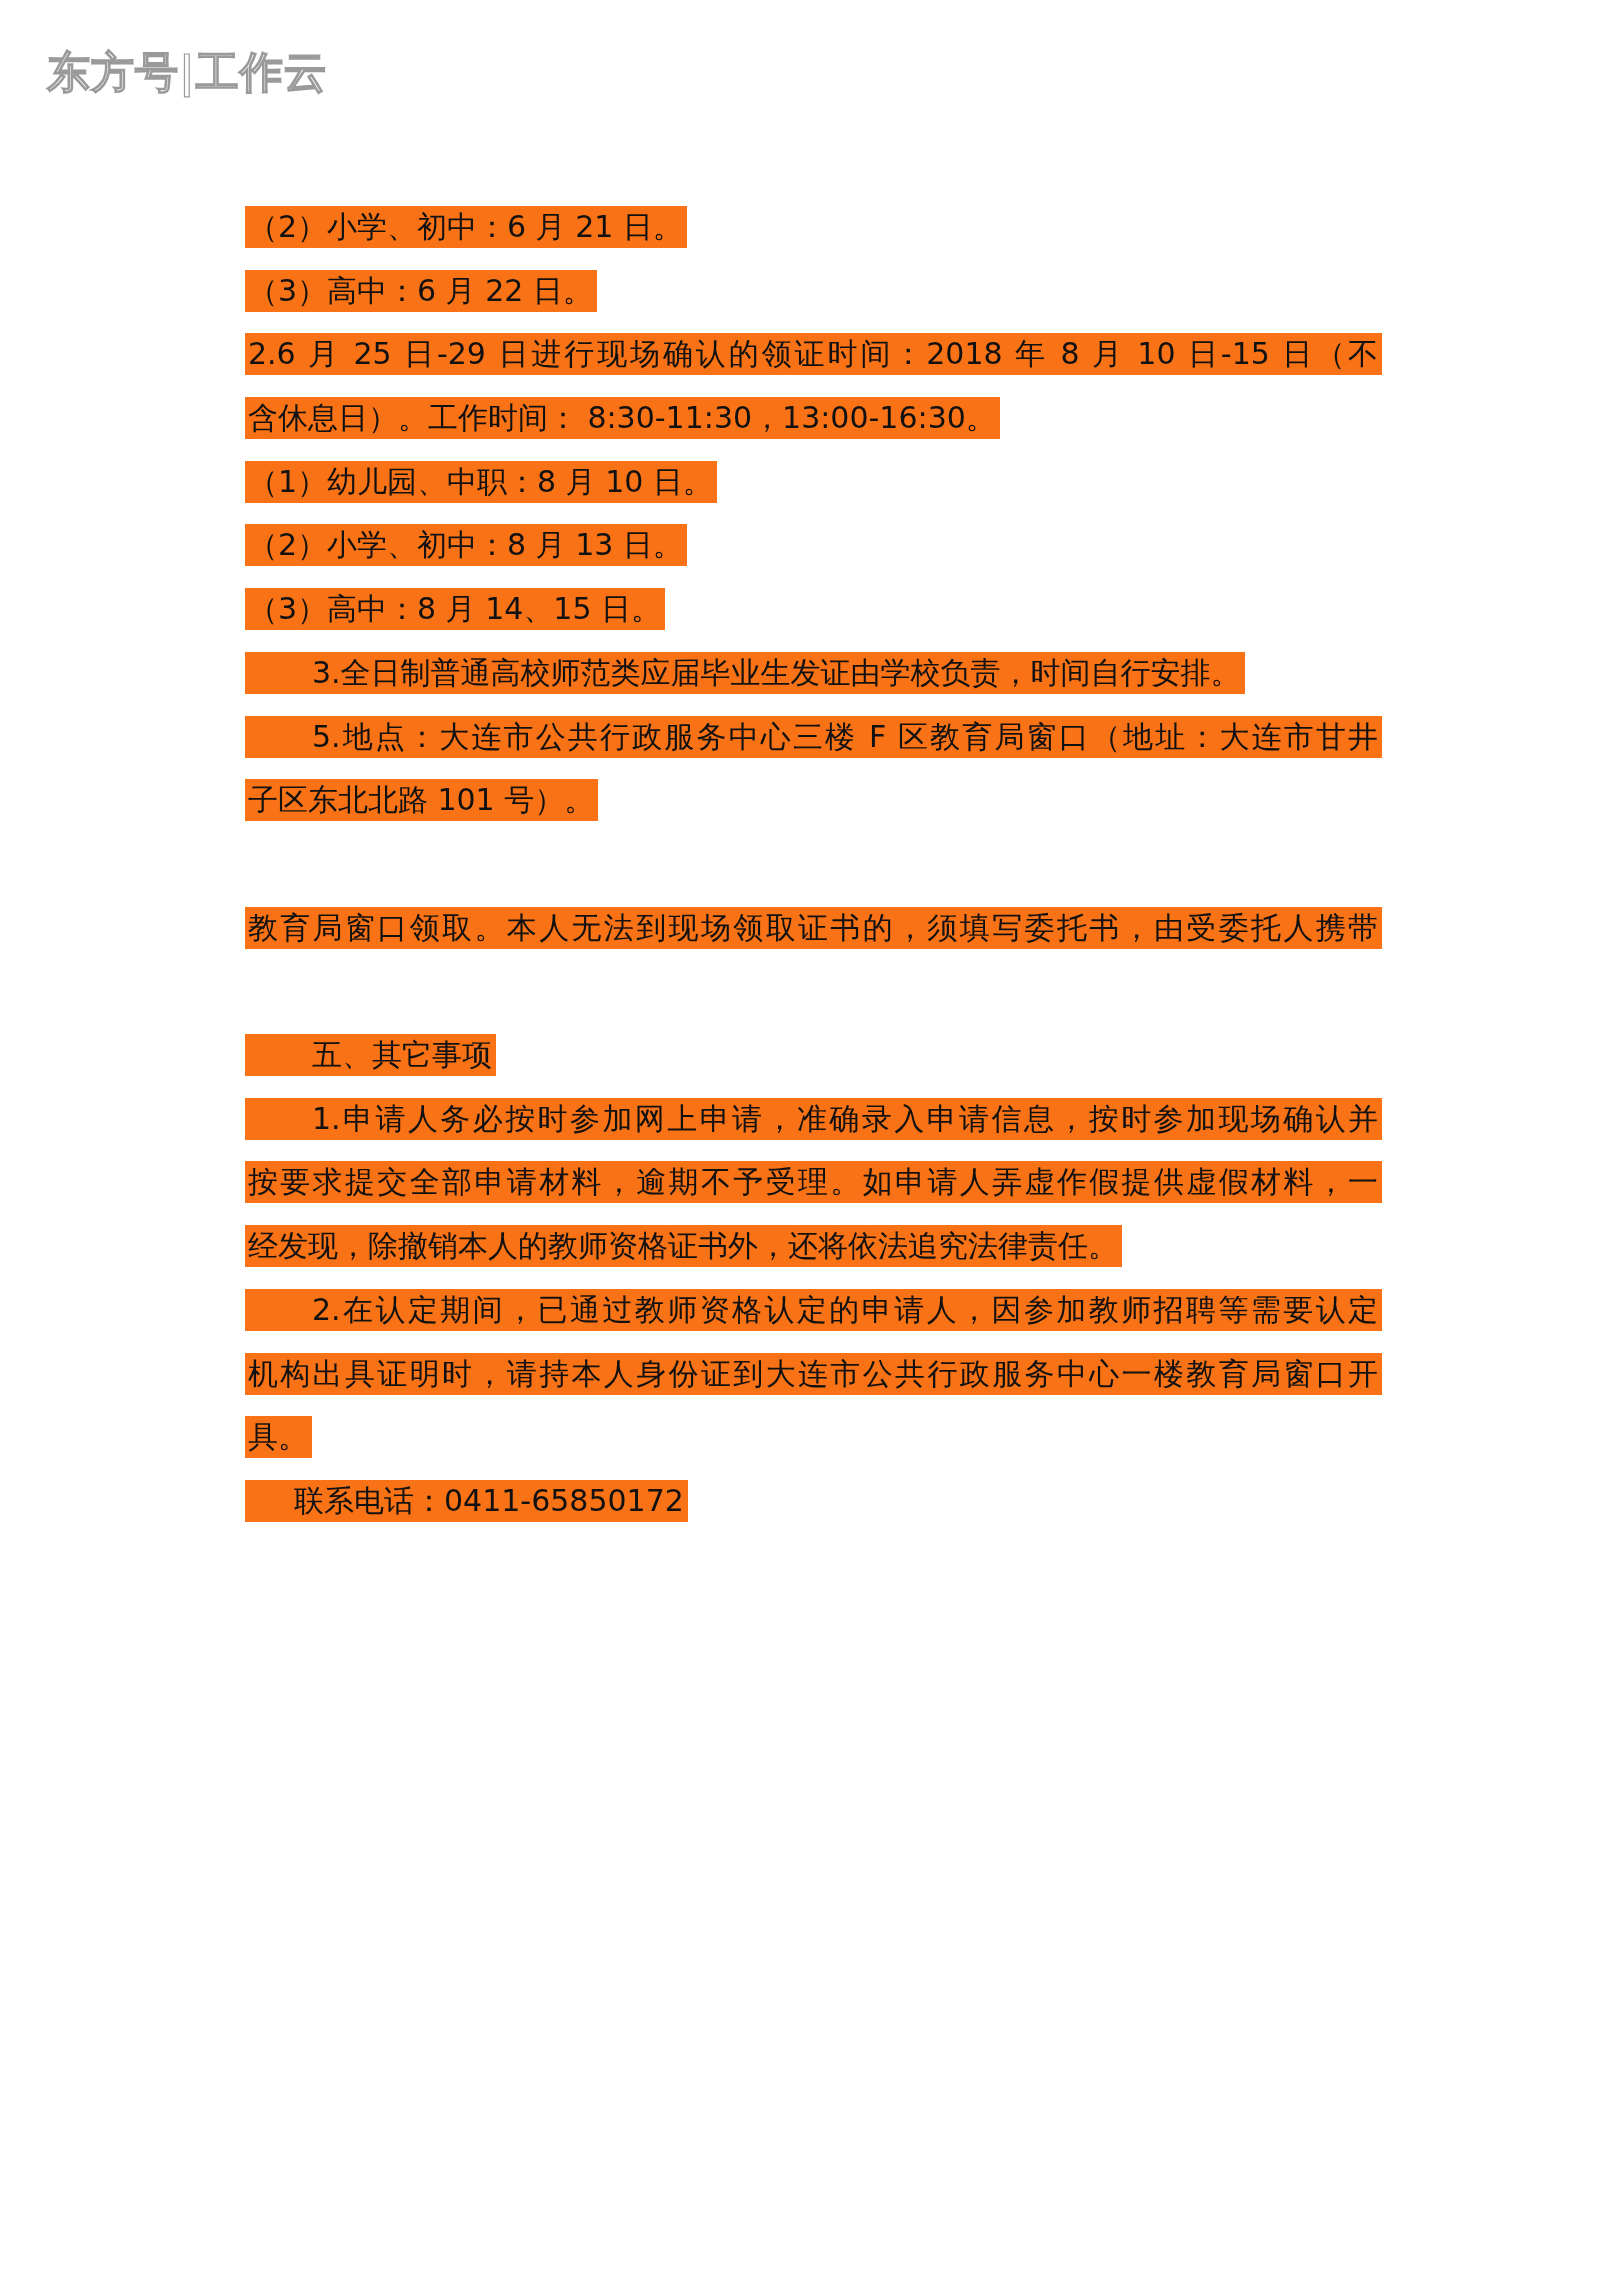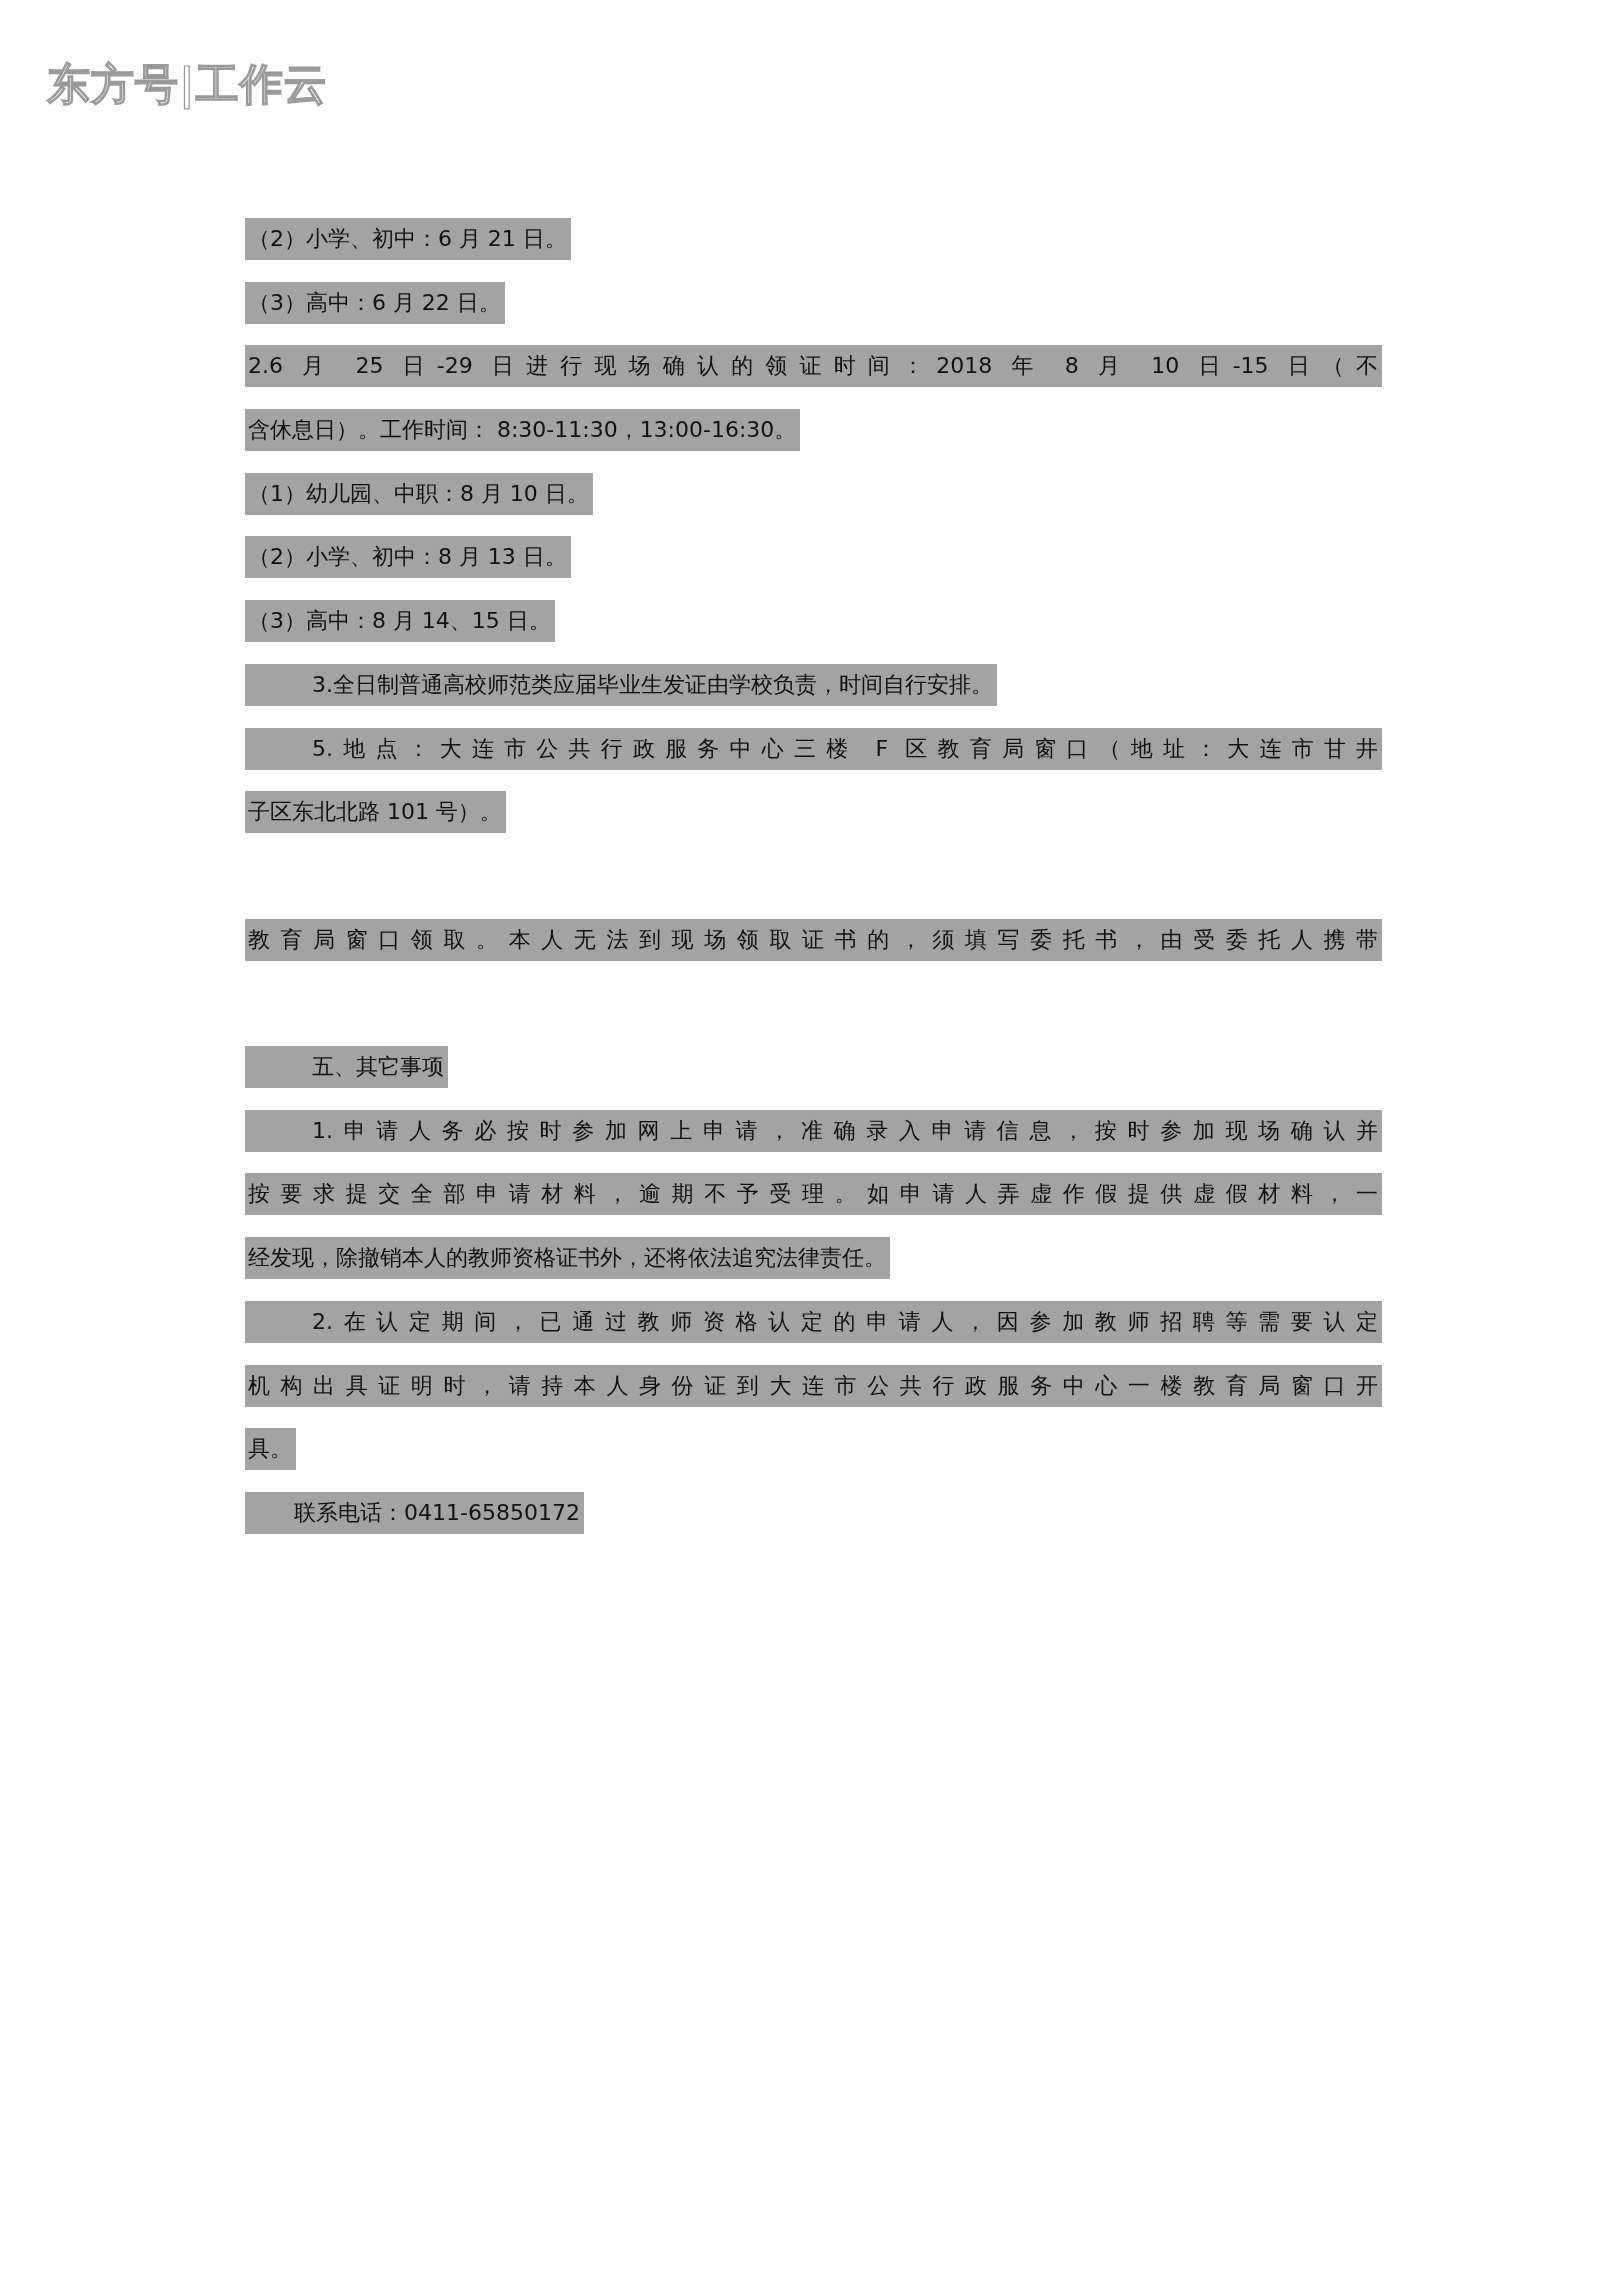--- a/index.html
+++ b/index.html
@@ -9,25 +9,25 @@
     color: #111111;
   }
   .watermark {
     position: absolute; left: 47px; top: 51px;
     font-family: "DejaVu Sans", sans-serif; font-weight: bold;
     font-size: 43px; letter-spacing: 1px;
     color: #ffffff;
     -webkit-text-stroke: 1.2px #9a9a9a;
     line-height: 1;
   }
-  .page { position: absolute; left: 0; top: 12px; width: 1620px; height: 1683px; }
+  .page { position: absolute; left: 0; top: 0; width: 1620px; height: 1683px; }
   .line {
     position: absolute; left: 245px; height: 42px; line-height: 42px;
-    font-size: 22px; white-space: nowrap;
-    background: #a3a3a3;
+    font-size: 30px; white-space: nowrap;
+    background: #f97316;
     padding-left: 2.9px; padding-right: 3.9px;
     box-sizing: border-box;
   }
   .line.full { width: 1137px; text-align: justify; text-align-last: justify; }
   .line.indent { padding-left: 67px; }
   .line.indent-s { padding-left: 49px; text-align: right; }
 </style>
 </head>
 <body>
 

